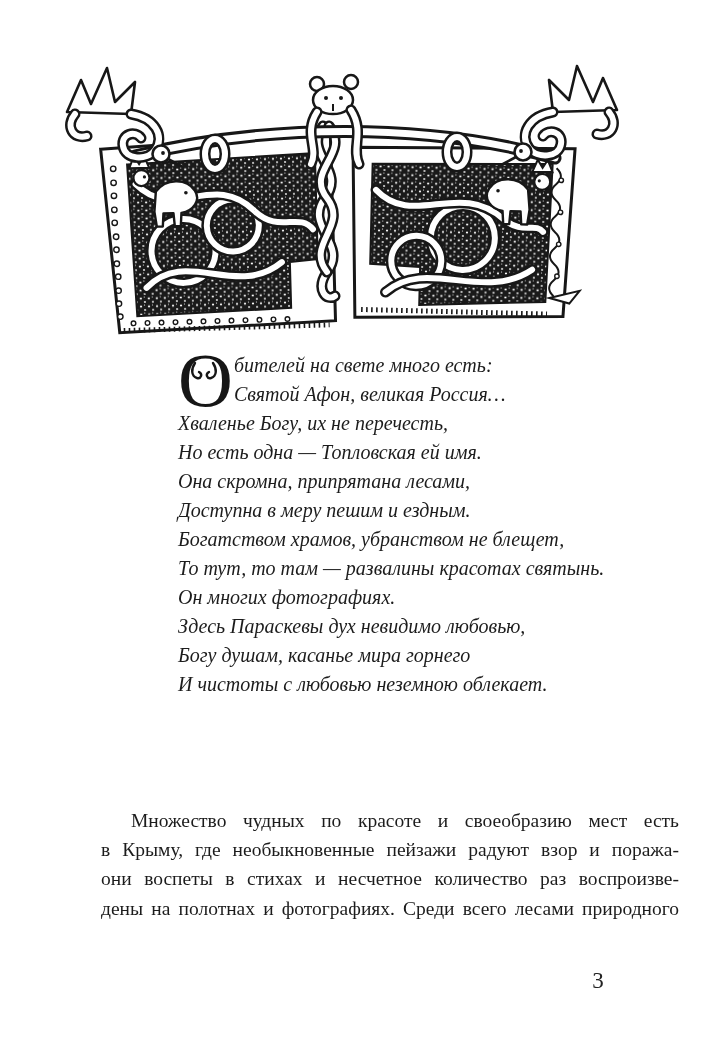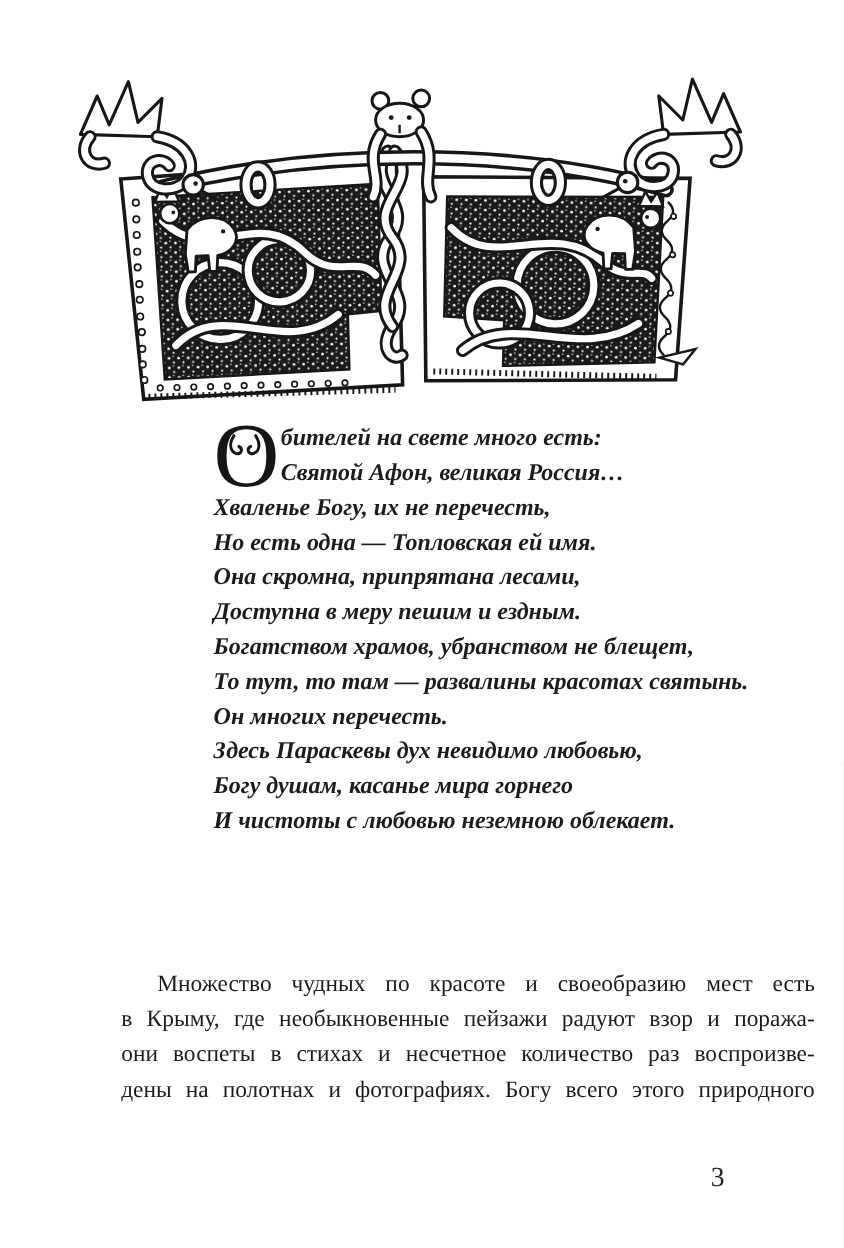--- a/index.html
+++ b/index.html
@@ -23,21 +23,21 @@
   }
   .stanza{margin:0;}
   .stanza + .stanza{}
   .capline{display:flex;align-items:flex-start;}
   .dropcap{position:relative;width:52px;height:58px;margin-right:4px;flex:0 0 auto;}
   .dropcap-letter{
     font-style:normal;font-size:76px;line-height:58px;display:block;
     letter-spacing:-2px;color:#161616;
   }
   .dropcap-curls{position:absolute;left:9px;top:10px;width:34px;height:22px;}
-  .pline{white-space:nowrap;font-weight:bold;}
+  .pline{white-space:nowrap;}
   
   .prose{position:absolute;left:63px;top:806px;width:578px;
     font-size:19.5px;line-height:29.2px;margin-left:38px;}
   .prose-line{text-align:justify;text-align-last:justify;white-space:normal;}
   .prose-line.first{padding-left:30px;}
   
   .page-number{
     position:absolute;left:558px;top:968px;width:80px;text-align:center;
     font-size:23px;color:#222;
   }
@@ -186,29 +186,29 @@
     </div>
 
     <div class="stanza">
       <div class="pline">Она скромна, припрятана лесами,</div>
       <div class="pline">Доступна в меру пешим и ездным.</div>
       <div class="pline">Богатством храмов, убранством не блещет,</div>
       <div class="pline">То тут, то там — развалины красотах святынь.</div>
     </div>
 
     <div class="stanza">
-      <div class="pline">Он многих перечесть.</div>
+      <div class="pline">Он многих фотографиях.</div>
       <div class="pline">Здесь Параскевы дух невидимо любовью,</div>
       <div class="pline">Богу душам, касанье мира горнего</div>
       <div class="pline">И чистоты с любовью неземною облекает.</div>
     </div>
   </div>
 
   <div class="prose">
     <div class="prose-line first">Множество чудных по красоте и своеобразию мест есть</div>
     <div class="prose-line">в Крыму, где необыкновенные пейзажи радуют взор и поража-</div>
     <div class="prose-line">они воспеты в стихах и несчетное количество раз воспроизве-</div>
-    <div class="prose-line">дены на полотнах и фотографиях. Богу всего этого природного</div>
+    <div class="prose-line">дены на полотнах и фотографиях. Среди всего лесами природного</div>
   </div>
 
   <div class="page-number">3</div>
 
 </div>
 
 </body></html>

